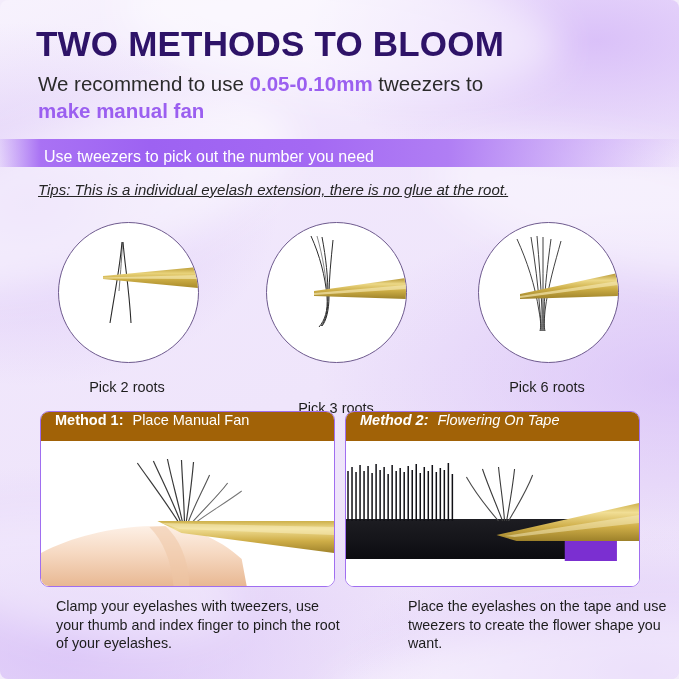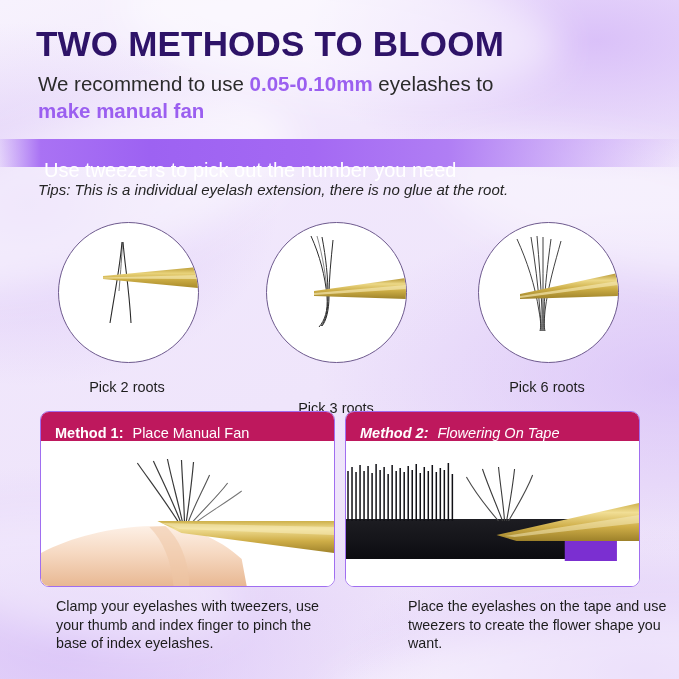--- a/index.html
+++ b/index.html
@@ -18,20 +18,21 @@
     width: 679px;
     height: 679px;
     overflow: hidden;
     background:
       radial-gradient(ellipse 420px 200px at 88% 6%, rgba(214,186,248,0.85) 0%, rgba(214,186,248,0) 70%),
       radial-gradient(ellipse 360px 260px at 4% 30%, rgba(205,176,244,0.55) 0%, rgba(205,176,244,0) 70%),
       radial-gradient(ellipse 500px 240px at 100% 56%, rgba(208,180,246,0.6) 0%, rgba(208,180,246,0) 72%),
       radial-gradient(ellipse 520px 260px at 10% 96%, rgba(212,186,247,0.7) 0%, rgba(212,186,247,0) 72%),
       radial-gradient(ellipse 420px 200px at 95% 99%, rgba(206,176,245,0.6) 0%, rgba(206,176,245,0) 72%),
       linear-gradient(160deg, #f7f2fd 0%, #f1e8fc 28%, #efe5fb 55%, #eee3fa 78%, #f2eafc 100%);
+    border-radius: 8px;
   }
   
   .swirl {
     position: absolute;
     pointer-events: none;
     border-radius: 50%;
     filter: blur(18px);
   }
   .sw1 { left: -120px; top: 120px; width: 420px; height: 150px; background: rgba(255,255,255,0.55); transform: rotate(-18deg); }
   .sw2 { left: 430px; top: 150px; width: 400px; height: 120px; background: rgba(255,255,255,0.4); transform: rotate(12deg); }
@@ -75,30 +76,31 @@
       rgba(168,112,244,0.15) 0%,
       rgba(163,104,243,0.92) 6%,
       #9d62f2 22%,
       #a469f3 46%,
       #b07ef4 66%,
       rgba(190,148,246,0.55) 86%,
       rgba(214,186,248,0.12) 100%);
   }
   .banner-text {
     position: absolute;
-    left: 44px; top: 159px;
-    font-size: 20px;
+    left: 44px; top: 148px;
+    font-size: 16px;
     color: #ffffff;
   }
   .tips {
     position: absolute;
     left: 38px; top: 181px;
     font-size: 15px;
     font-style: italic;
     color: #262626;
+    text-decoration: underline;
   }
 
   
   .circle {
     position: absolute;
     width: 139px; height: 139px;
     border-radius: 50%;
     background: #ffffff;
     border: 1px solid #6e5a8e;
     overflow: hidden;
@@ -129,24 +131,24 @@
     border: 1.5px solid #a06ef0;
     border-radius: 9px;
     background: #ffffff;
     overflow: hidden;
     box-sizing: border-box;
   }
   .p1 { left: 40px; }
   .p2 { left: 345px; font-style: italic; }
   .panel-header {
     height: 29px;
-    background: #be185d;
+    background: #a16207;
     color: #ffffff;
     display: flex;
-    align-items: flex-end;
+    align-items: flex-start;
     padding-left: 14px;
     font-size: 14.5px;
     box-sizing: border-box;
   }
   .panel-header .num { font-weight: bold; margin-right: 9px; }
   .panel-body {
     position: relative;
     height: 145px;
     background: #ffffff;
     overflow: hidden;
@@ -170,21 +172,21 @@
 
   <div class="swirl sw1"></div>
   <div class="swirl sw2"></div>
   <div class="swirl sw3"></div>
   <div class="swirl sw4"></div>
   <div class="swirl sw5"></div>
 
   <div class="title">TWO METHODS TO BLOOM</div>
 
   <div class="subtitle">
-    <span>We recommend to use </span><span class="accent">0.05-0.10mm</span><span> eyelashes to</span><br>
+    <span>We recommend to use </span><span class="accent">0.05-0.10mm</span><span> tweezers to</span><br>
     <span class="accent2">make manual fan</span>
   </div>
 
   <div class="banner"></div>
   <div class="banner-text">Use tweezers to pick out the number you need</div>
 
   <div class="tips">Tips: This is a individual eyelash extension, there is no glue at the root.</div>
 
   <div class="circle c1">
     <svg viewBox="0 0 139 139">
@@ -353,16 +355,16 @@
         <path d="M186 34 C180 50, 170 66, 162 80" fill="none" stroke="#4a4a4a" stroke-width="1.1"></path>
 
         <rect x="218" y="98" width="52" height="22" fill="#7b2fd1"></rect>
 
         <path d="M150 94 L292 62 L292 100 L170 100 Z" fill="url(#goldm2)"></path>
         <path d="M158 95 L292 74 L292 82 L168 96 Z" fill="#f8eec2" opacity="0.5"></path>
       </svg>
     </div>
   </div>
 
-  <div class="desc d1">Clamp your eyelashes with tweezers, use your thumb and index finger to pinch the base of index eyelashes.</div>
+  <div class="desc d1">Clamp your eyelashes with tweezers, use your thumb and index finger to pinch the root of your eyelashes.</div>
   <div class="desc d2">Place the eyelashes on the tape and use tweezers to create the flower shape you want.</div>
 
 </div>
 
 </body></html>

